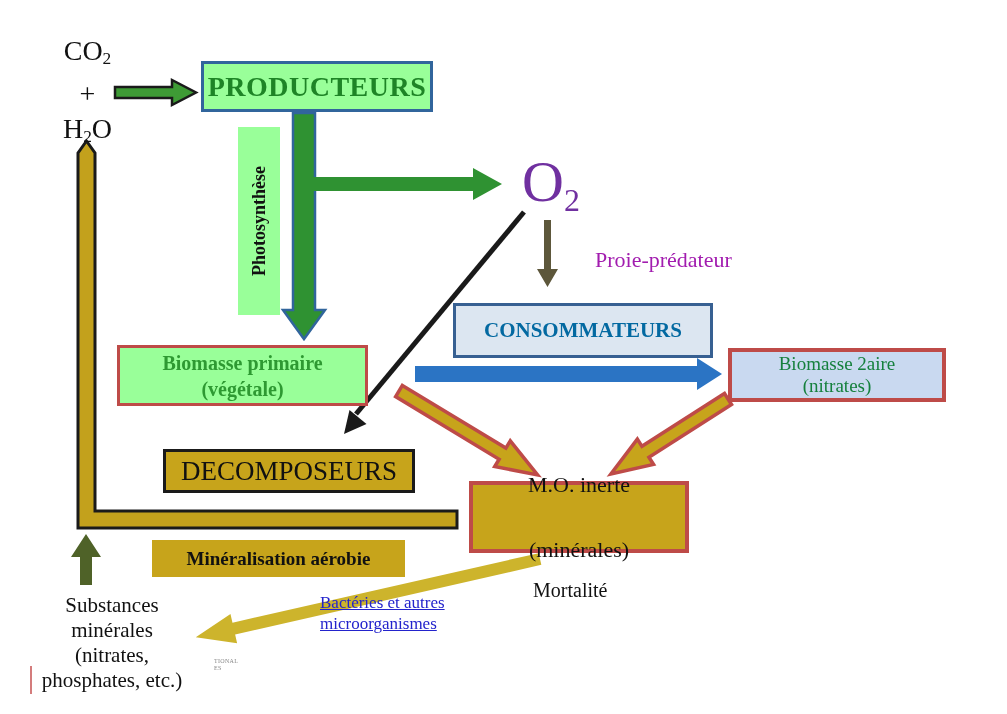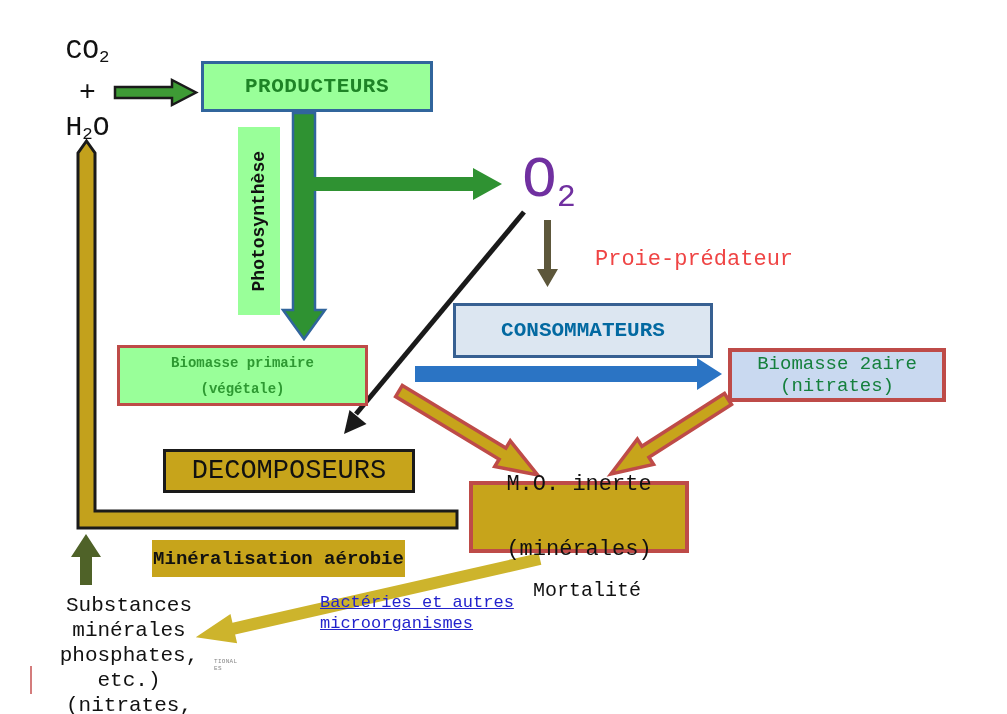--- a/index.html
+++ b/index.html
@@ -1,50 +1,50 @@
 <!DOCTYPE html>
 <html><head>
 <meta charset="utf-8">
 <style>
   html,body{margin:0;padding:0;background:#fff;}
   #canvas{
     position:relative;width:1007px;height:714px;background:#fff;overflow:hidden;
-    font-family:Liberation Mono, monospace;color:#111;
+    font-family:Liberation Serif, serif;color:#111;
   }
   #arrow-layer{position:absolute;left:0;top:0;z-index:1;}
   .box{position:absolute;z-index:2;box-sizing:border-box;display:flex;flex-direction:column;
        align-items:center;justify-content:center;text-align:center;}
   .txt{position:absolute;z-index:3;white-space:nowrap;}
 
   .producteurs{left:201px;top:61px;width:232px;height:51px;background:#99FF99;
-    border:3px solid #31659C;color:#1E8426;font-weight:bold;font-size:21px;letter-spacing:.5px;}
+    border:3px solid #31659C;color:#1E8426;font-weight:bold;font-size:28px;letter-spacing:.5px;}
   .photosynthese{left:238px;top:127px;width:42px;height:188px;background:#99FF99;
     font-weight:bold;font-size:18px;color:#111;}
   .photosynthese .vert{writing-mode:vertical-rl;transform:rotate(180deg);}
   .biomasse-primaire{left:117px;top:345px;width:251px;height:61px;background:#99FF99;
-    border:3px solid #BE4B48;color:#2E9932;font-weight:bold;font-size:14px;line-height:26px;}
+    border:3px solid #BE4B48;color:#2E9932;font-weight:bold;font-size:20px;line-height:26px;}
   .consommateurs{left:453px;top:303px;width:260px;height:55px;background:#DCE6F1;
     border:3px solid #376092;color:#0369a1;font-weight:bold;font-size:21px;}
   .biomasse-2aire{left:728px;top:348px;width:218px;height:54px;background:#C9D9F0;
     border:4px solid #BE4B48;color:#15803d;font-size:19px;line-height:22px;}
   .decomposeurs{left:163px;top:449px;width:252px;height:44px;background:#C7A41B;
     border:3px solid #1a1a1a;color:#111;font-size:27px;}
   .mo-inerte{left:469px;top:481px;width:220px;height:72px;background:#C7A41B;
     border:4px solid #BE4B48;color:#111;font-size:22px;line-height:29px;gap:36px;}
   .mineralisation{left:152px;top:540px;width:253px;height:37px;background:#C7A41B;
     color:#111;font-weight:bold;font-size:19px;}
 
   .co2-block{left:30px;top:33px;width:115px;text-align:center;font-size:28px;line-height:35px;color:#111;}
   .co2-block div{white-space:nowrap;}
   .sub{font-size:.62em;vertical-align:-0.25em;}
   .o2-label{left:522px;top:148px;font-size:58px;color:#7030A0;}
   .o2-label .sub{font-size:.55em;vertical-align:-0.3em;}
-  .proie{left:595px;top:247px;font-size:22px;color:#ef4444;}
+  .proie{left:595px;top:247px;font-size:22px;color:#a21caf;}
   .mortalite{left:533px;top:579px;font-size:20px;color:#111;}
-  .substances{left:33px;top:593px;width:192px;text-align:center;font-size:21px;line-height:25px;color:#111;}
+  .substances{left:16px;top:593px;width:192px;text-align:center;font-size:21px;line-height:25px;color:#111;}
   .bacteries{left:320px;top:592px;font-size:17px;line-height:21px;color:#2323CC;
     text-decoration:underline;cursor:pointer;}
   .watermark{left:214px;top:658px;font-size:6px;line-height:7px;color:#888;letter-spacing:.3px;}
   .red-tick{position:absolute;left:30px;top:666px;width:2px;height:28px;background:#D47C7C;z-index:3;}
 </style>
 </head>
 <body>
 
 <div id="canvas">
 
@@ -125,22 +125,22 @@
 
   <div class="box mineralisation">
     <span>Minéralisation aérobie</span>
   </div>
 
   <div class="txt mortalite">Mortalité</div>
 
   <div class="txt substances" style="white-space:normal;">
     <div>Substances</div>
     <div>minérales</div>
+    <div>(nitrates,</div>
     <div>phosphates, etc.)</div>
-    <div>(nitrates,</div>
   </div>
 
   <div class="txt bacteries">
     <div>Bactéries et autres</div>
     <div>microorganismes</div>
   </div>
 
   <div class="txt watermark">
     <div>TIONAL</div>
     <div>ES</div>

